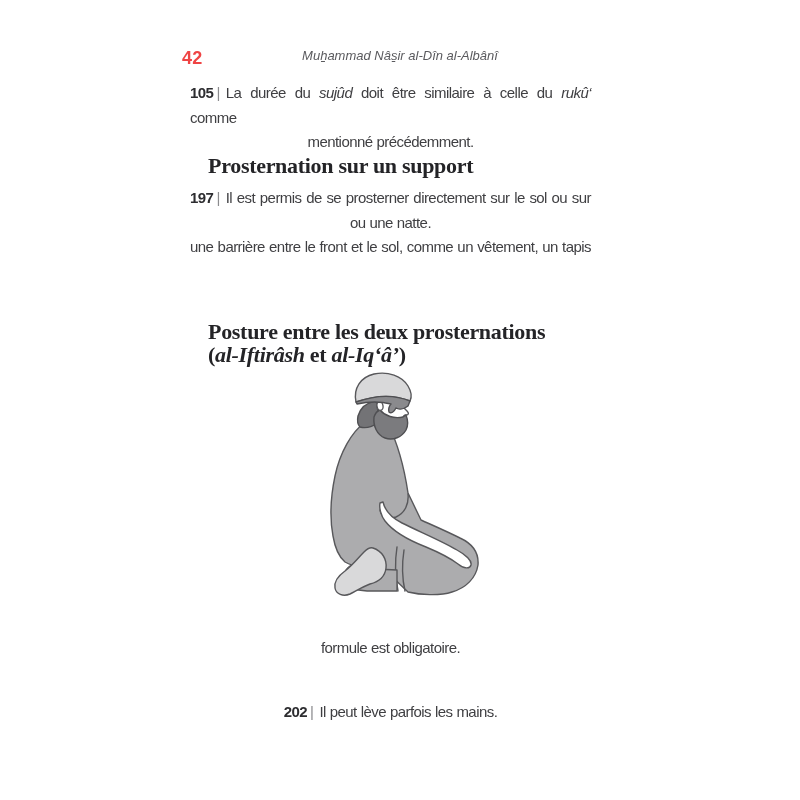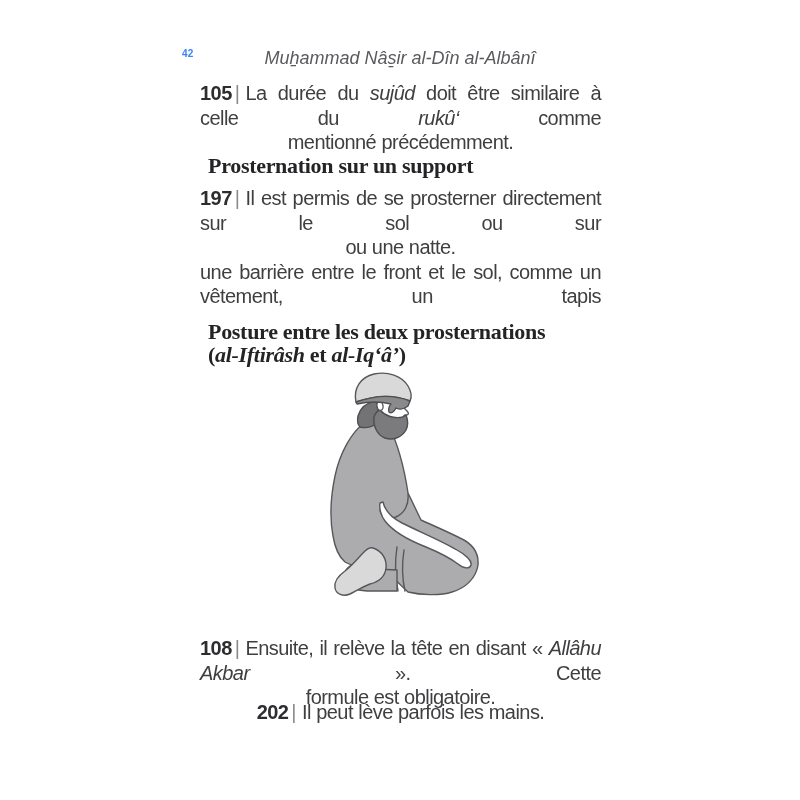--- a/index.html
+++ b/index.html
@@ -5,30 +5,30 @@
   html,body { margin:0; padding:0; }
   body {
     width:800px; height:800px; background:#ffffff;
     font-family:"Liberation Sans","DejaVu Sans",sans-serif;
     -webkit-font-smoothing:antialiased;
   }
   .page { position:relative; width:800px; height:800px; background:#ffffff; overflow:hidden; }
 
   .pagenum {
     position:absolute; left:182px; top:48px;
-    font-size:10px; font-weight:700; color:#3b82f6; letter-spacing:.2px;
+    font-size:18px; font-weight:700; color:#ef4444; letter-spacing:.2px;
   }
   .running {
     position:absolute; left:200px; top:48px; width:400px;
-    text-align:center; font-style:italic; font-size:18px; color:#5a5a5e;
+    text-align:center; font-style:italic; font-size:13px; color:#5a5a5e;
   }
 
   .textblock {
-    position:absolute; left:200px; width:401px;
-    font-size:20px; line-height:24.5px; letter-spacing:-0.55px;
+    position:absolute; left:190px; width:401px;
+    font-size:15px; line-height:24.5px; letter-spacing:-0.55px;
     color:#3f3f42; word-spacing:0.3px;
   }
   .tline { text-align:center; }
   .tline.just { text-align:justify; text-align-last:justify; }
 
   .run-n   { font-weight:700; color:#2d2d30; }
   .run-sep { color:#8b8b8e; font-weight:400; padding:0 6px 0 3px; }
   .run-i   { font-style:italic; }
 
   .heading {
@@ -110,20 +110,19 @@
         <path stroke="#58585b" d="M 76,42 C 73,28 81,17 94,14 C 108,11 122,16 128,26
              C 131,31 132,37 130,41 C 113,34 93,36 76,42 Z" fill="#d9d9da"></path>
 
         <path stroke="#4f4f52" d="M 76,42 C 93,36 113,34 130,41 L 128,46 C 124,49 119,50 116,48
              C 114,52 111,54 109,52 C 108,50 109,46 111,44 C 99,41 86,42 77,44 Z" fill="#8a8a8d"></path>
       </g>
     </svg>
   </div>
 
   <div class="textblock" style="top:636px">
-      <div class="tline just"><span class="run-n">108</span><span class="run-sep">|</span><span class="run-r">Ensuite, il relève la tête en disant « </span><span class="run-i">Allâhu Akbar</span><span class="run-r"> ». Cette</span></div>
       <div class="tline"><span class="run-r">formule est obligatoire.</span></div>
     </div>
   <div class="textblock" style="top:700px">
       <div class="tline"><span class="run-n">202</span><span class="run-sep">|</span><span class="run-r">Il peut lève parfois les mains.</span></div>
     </div>
 
 </div>
 
 </body></html>

